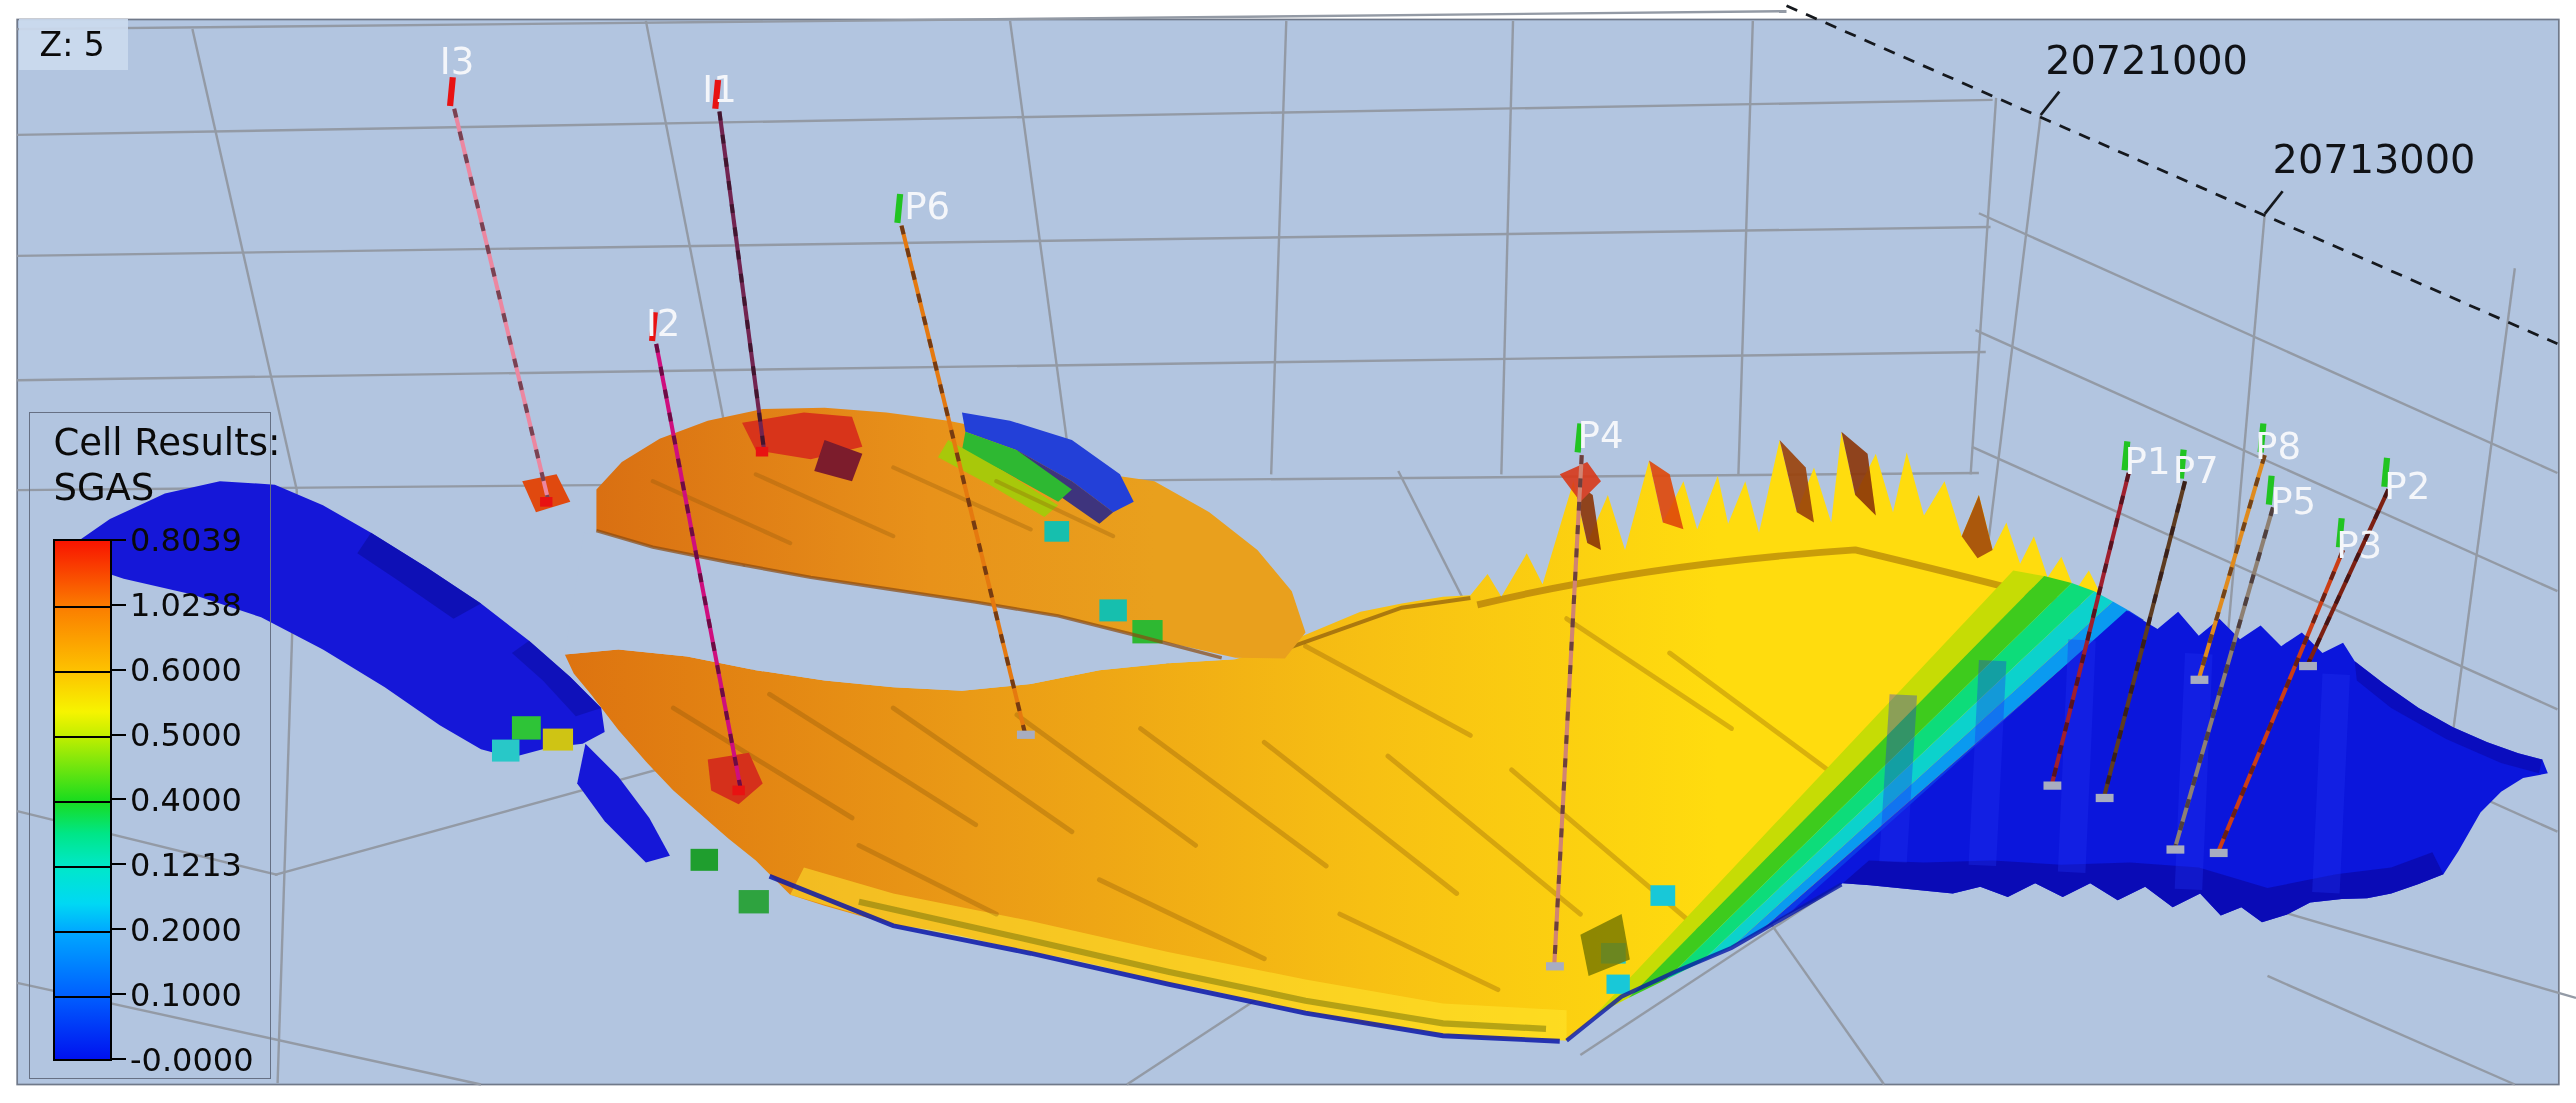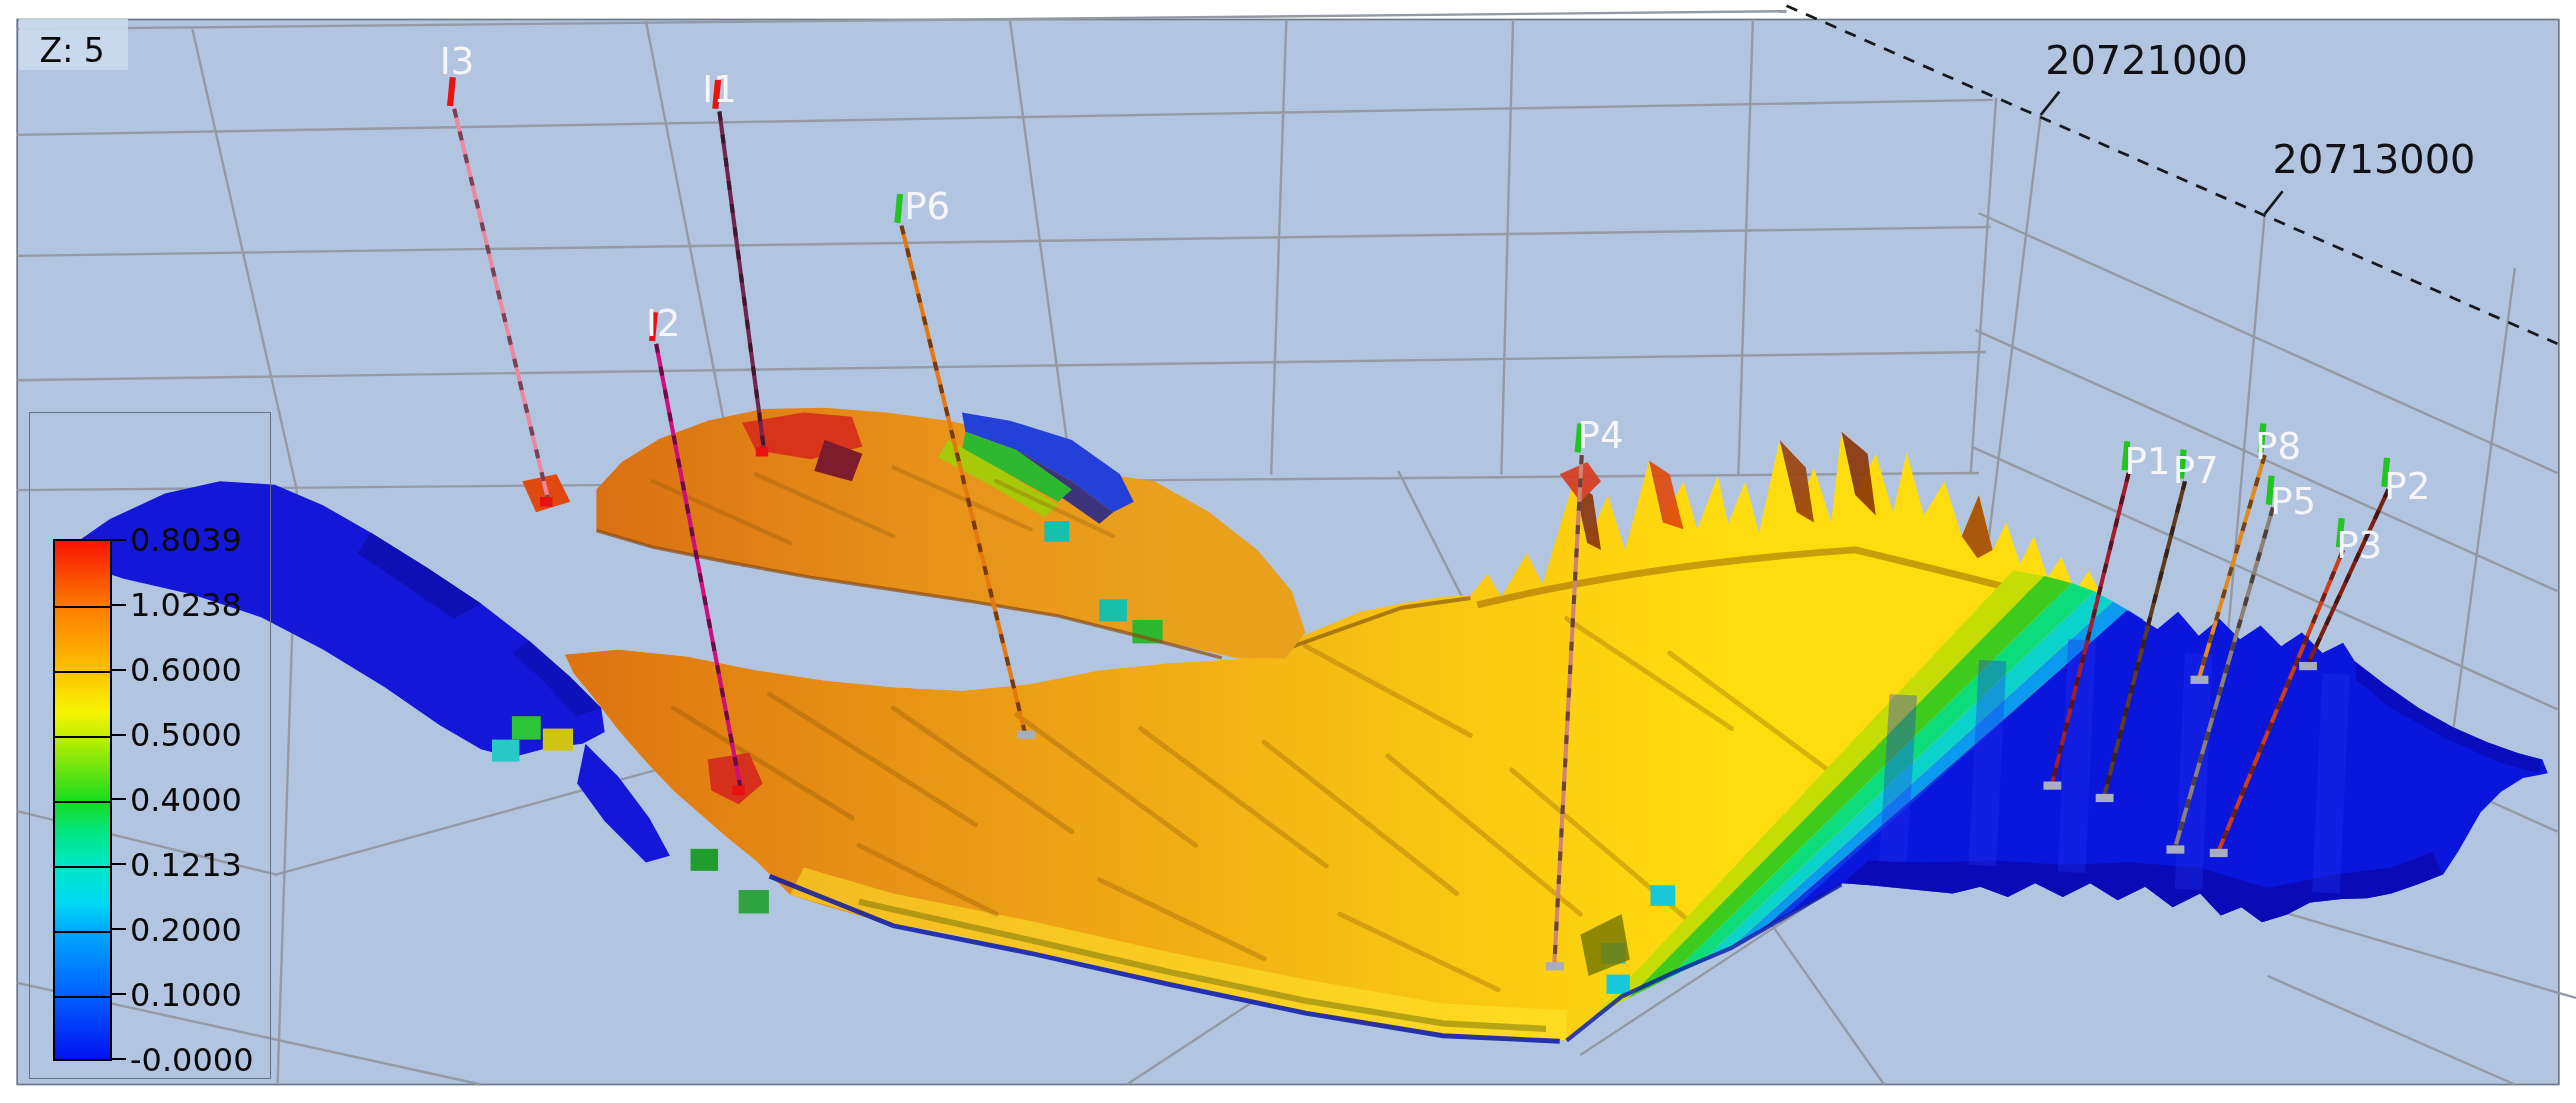--- a/index.html
+++ b/index.html
@@ -2,21 +2,21 @@
 <html style="font-size:11px"><head>
 <meta charset="utf-8">
 <style>
   html,body{margin:0;padding:0;background:#ffffff;}
   .stage{position:relative;width:2576px;height:1104px;background:#ffffff;overflow:hidden;
          font-family:"DejaVu Sans","Liberation Sans",sans-serif;}
   .stage svg{position:absolute;left:0;top:0;}
   
   .zbox{position:absolute;left:19px;top:19px;width:109px;height:51px;
         background:rgba(203,218,238,.92);color:#0a0a0a;font-size:33px;
-        display:flex;align-items:flex-end;padding-left:20.6px;box-sizing:border-box;z-index:5;}
+        display:flex;align-items:center;padding-left:20.6px;box-sizing:border-box;z-index:5;}
   
   .legend{position:absolute;left:29px;top:412px;width:242px;height:667px;
           border:1.4px solid #667084;box-sizing:border-box;z-index:5;color:#0a0a0a;}
   .legend .hdr{position:absolute;left:23.4px;top:6.9px;font-size:37px;line-height:45px;white-space:nowrap;}
   .legend .bar{position:absolute;left:23.4px;top:126px;width:59px;height:522px;
                border:2.1px solid #000;box-sizing:border-box;}
   .legend .sep{position:absolute;left:0;width:100%;height:2.1px;background:#000;}
   .legend .tick{position:absolute;width:15px;height:2.1px;background:#000;}
   .legend .val{position:absolute;font-size:32px;line-height:36px;white-space:nowrap;}
   
@@ -289,20 +289,24 @@
           <text x="3400" y="812" class="well-label">P3</text>
         </g>
       </g>
   </svg>
 
   <div class="zbox">
     <span>Z: 5</span>
   </div>
 
   <div class="legend">
+    <div class="hdr">
+      <div>Cell Results:</div>
+      <div>SGAS</div>
+    </div>
     <div class="bar" id="legend-bar" style="background: linear-gradient(rgb(248, 20, 0) 0%, rgb(251, 126, 0) 12.9%, rgb(253, 196, 0) 25.4%, rgb(246, 244, 0) 33%, rgb(192, 238, 0) 37.8%, rgb(25, 220, 30) 50.2%, rgb(0, 230, 135) 56.5%, rgb(0, 232, 200) 62.7%, rgb(0, 216, 244) 70%, rgb(0, 170, 255) 75.1%, rgb(0, 96, 255) 87.6%, rgb(0, 18, 239) 100%);">
         <div class="sep" style="top: 65px;"></div>
         <div class="sep" style="top: 130px;"></div>
         <div class="sep" style="top: 195px;"></div>
         <div class="sep" style="top: 260px;"></div>
         <div class="sep" style="top: 325px;"></div>
         <div class="sep" style="top: 390px;"></div>
         <div class="sep" style="top: 455px;"></div>
       </div>
     <div id="legend-ticks">

